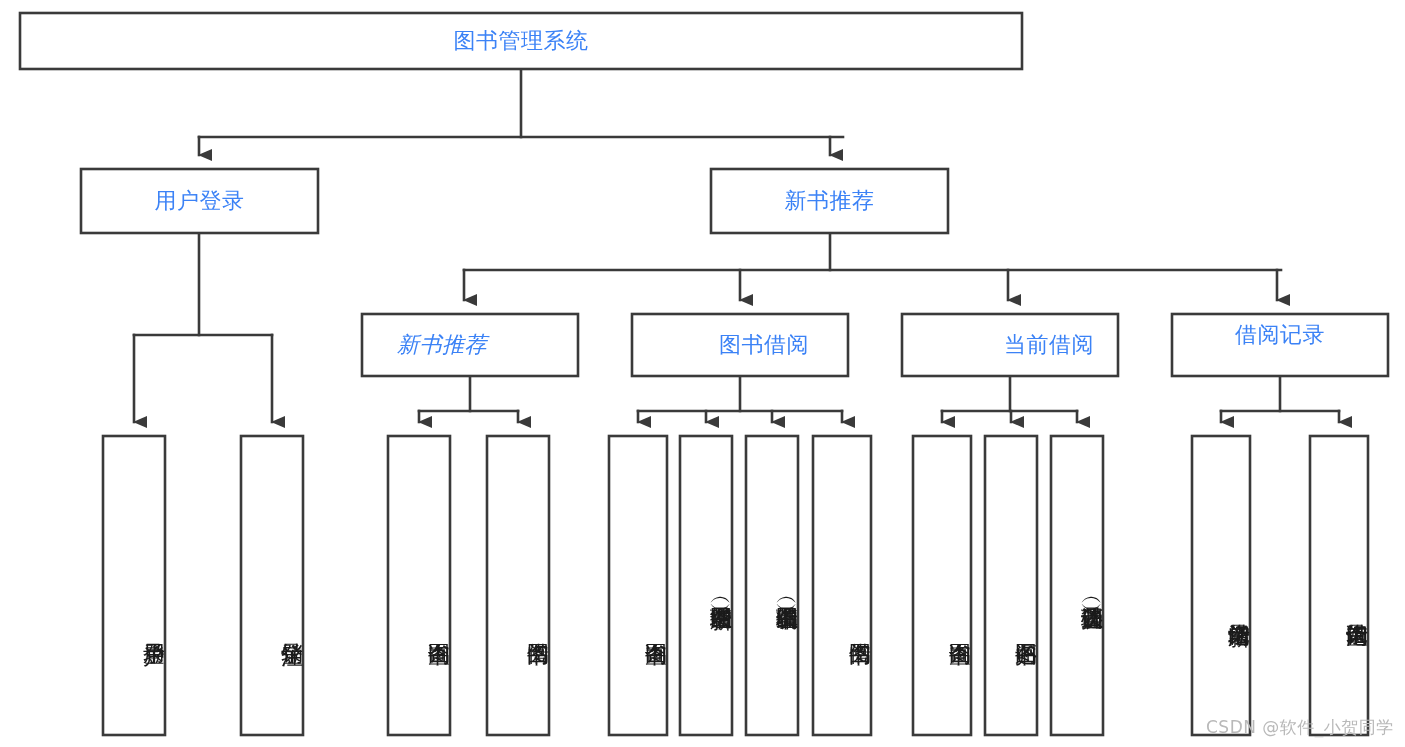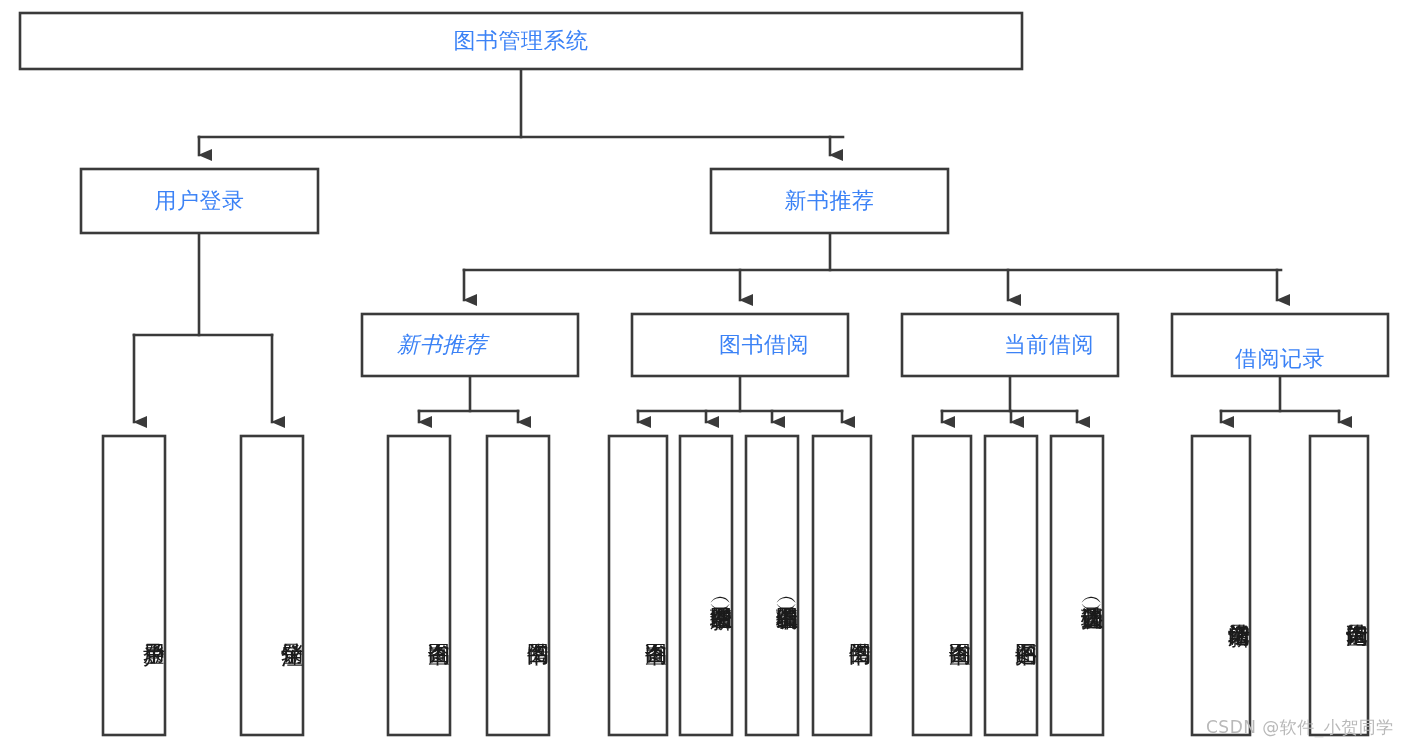--- a/index.html
+++ b/index.html
@@ -176,21 +176,21 @@
   <div class="node-label-h" style="left:81px; top:169px; width:237px; height:64px;">用户登录</div>
 
   <div class="node-label-h" style="left:711px; top:169px; width:237px; height:64px;">新书推荐</div>
 
   <div class="node-label-h" style="left:350px; top:314px; width:184px; height:62px;font-style:italic;">新书推荐</div>
 
   <div class="node-label-h" style="left:656px; top:314px; width:216px; height:62px;">图书借阅</div>
 
   <div class="node-label-h" style="left:902px; top:314px; width:216px; height:62px;padding-left:39px;">当前借阅</div>
 
-  <div class="node-label-h" style="left:1172px; top:328px; width:216px; height:62px;border-radius:17px;">借阅记录</div>
+  <div class="node-label-h" style="left:1172px; top:304px; width:216px; height:62px;border-radius:17px;">借阅记录</div>
 
   <div class="node-label-v" style="left:103px; top:516px; width:62px; height:219px;">用户登录</div>
 
   <div class="node-label-v" style="left:241px; top:516px; width:62px; height:219px;">注销登录</div>
 
   <div class="node-label-v" style="left:388px; top:516px; width:62px; height:219px;">查询图书</div>
 
   <div class="node-label-v" style="left:487px; top:516px; width:62px; height:219px;">借阅图书</div>
 
   <div class="node-label-v" style="left:609px; top:516px; width:58px; height:219px;">查询图书</div>

